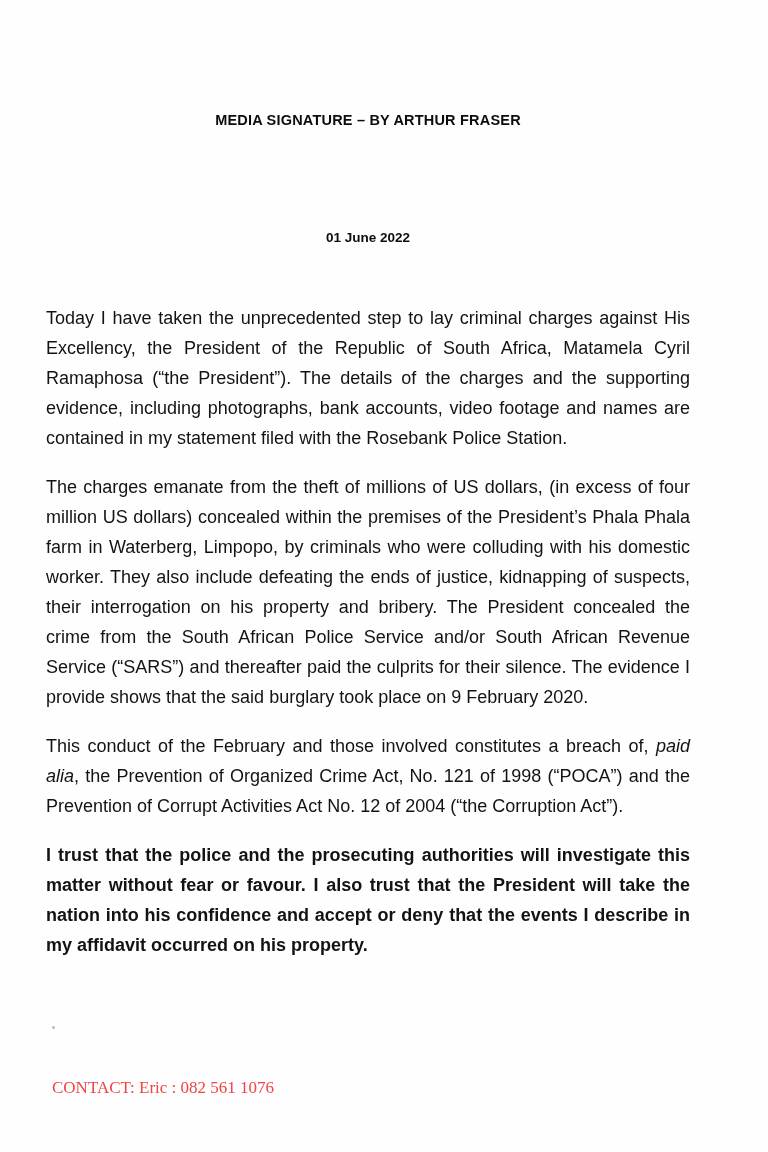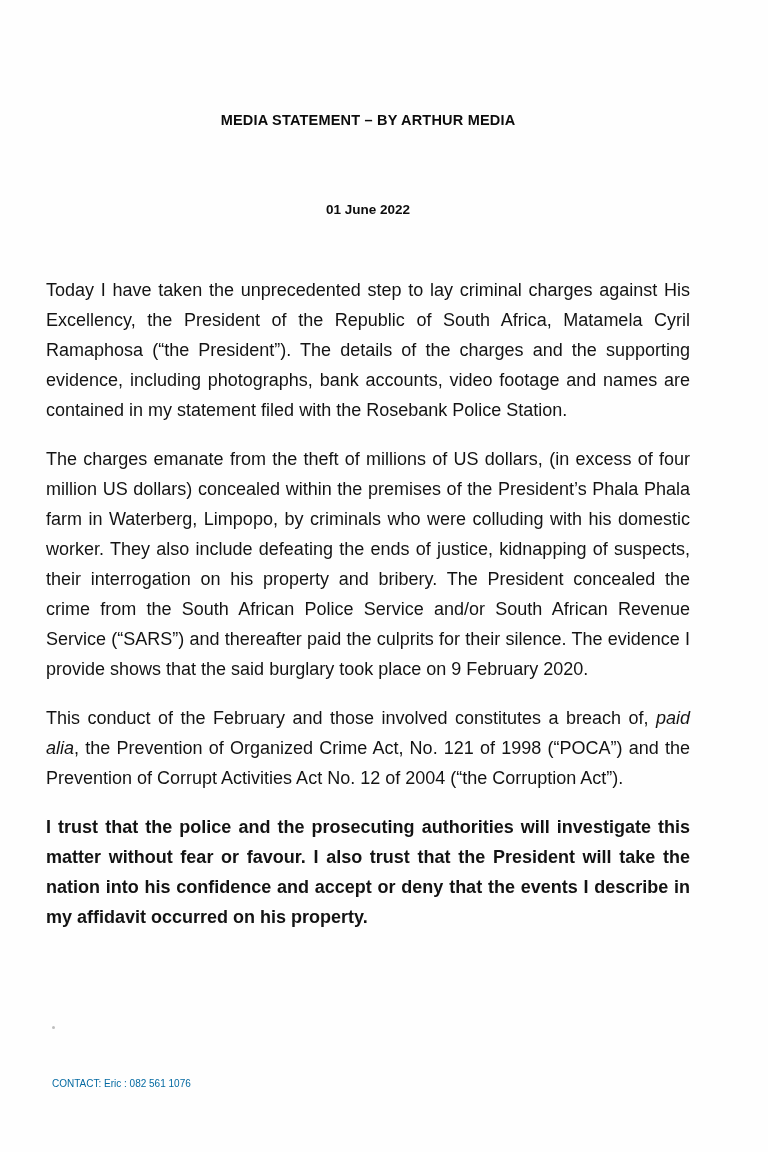--- a/index.html
+++ b/index.html
@@ -32,21 +32,21 @@
     font-size: 14.5px;
     font-weight: bold;
     letter-spacing: 0.2px;
     margin-top: 112px;
     color: #0c0c0c;
   }
   .date {
     text-align: center;
     font-size: 13.5px;
     font-weight: bold;
-    margin-top: 74px;
+    margin-top: 102px;
     color: #0c0c0c;
   }
   .body-block {
     margin-top: 58px;
   }
   p.para {
     font-size: 18px;
     line-height: 30px;
     text-align: justify;
     text-justify: inter-word;
@@ -85,40 +85,41 @@
     text-align: center;
     font-size: 13.5px;
     font-weight: bold;
     letter-spacing: 0.6px;
     color: #111;
   }
   .contact {
     position: absolute;
     left: 5px;
     top: 1078px;
-    font-size: 10px;
-    color: #0369a1;
+    font-size: 17px;
+    color: #ef4444;
+    font-family: Liberation Serif, serif;
   }
   .speck {
     position: absolute;
     width: 3px;
     height: 3px;
     background: #bdbdbd;
     border-radius: 50%;
   }
 </style>
 </head>
 <body>
 
 <div class="page">
   <div class="speck" style="left:52px; top:1026px;"></div>
 
   <div class="doc">
 
-    <div class="title">MEDIA STATEMENT – BY ARTHUR MEDIA</div>
+    <div class="title">MEDIA SIGNATURE – BY ARTHUR FRASER</div>
 
     <div class="date">01 June 2022</div>
 
     <div class="body-block">
       <p class="para">Today I have taken the unprecedented step to lay criminal charges against His Excellency, the President of the Republic of South Africa, Matamela Cyril Ramaphosa (“the President”). The details of the charges and the supporting evidence, including photographs, bank accounts, video footage and names are contained in my statement filed with the Rosebank Police Station.</p>
       <p class="para">The charges emanate from the theft of millions of US dollars, (in excess of four million US dollars) concealed within the premises of the President’s Phala Phala farm in Waterberg, Limpopo, by criminals who were colluding with his domestic worker. They also include defeating the ends of justice, kidnapping of suspects, their interrogation on his property and bribery. The President concealed the crime from the South African Police Service and/or South African Revenue Service (“SARS”) and  thereafter paid the culprits for their silence.  The evidence I provide shows that the said burglary took place on 9 February 2020.</p>
       <p class="para"><span>This conduct of the February and those involved constitutes a breach of, </span><span class="italic">paid alia</span><span>, the Prevention of Organized Crime Act, No. 121 of 1998 (“POCA”) and  the Prevention of Corrupt Activities Act No. 12 of 2004 (“the Corruption Act”).</span></p>
       <p class="para">I trust that the police and the prosecuting authorities will investigate this matter without fear or favour. I also trust that the President will take the nation into his confidence and accept or deny that the events I describe in my affidavit occurred on his property.</p>
     </div>
 

